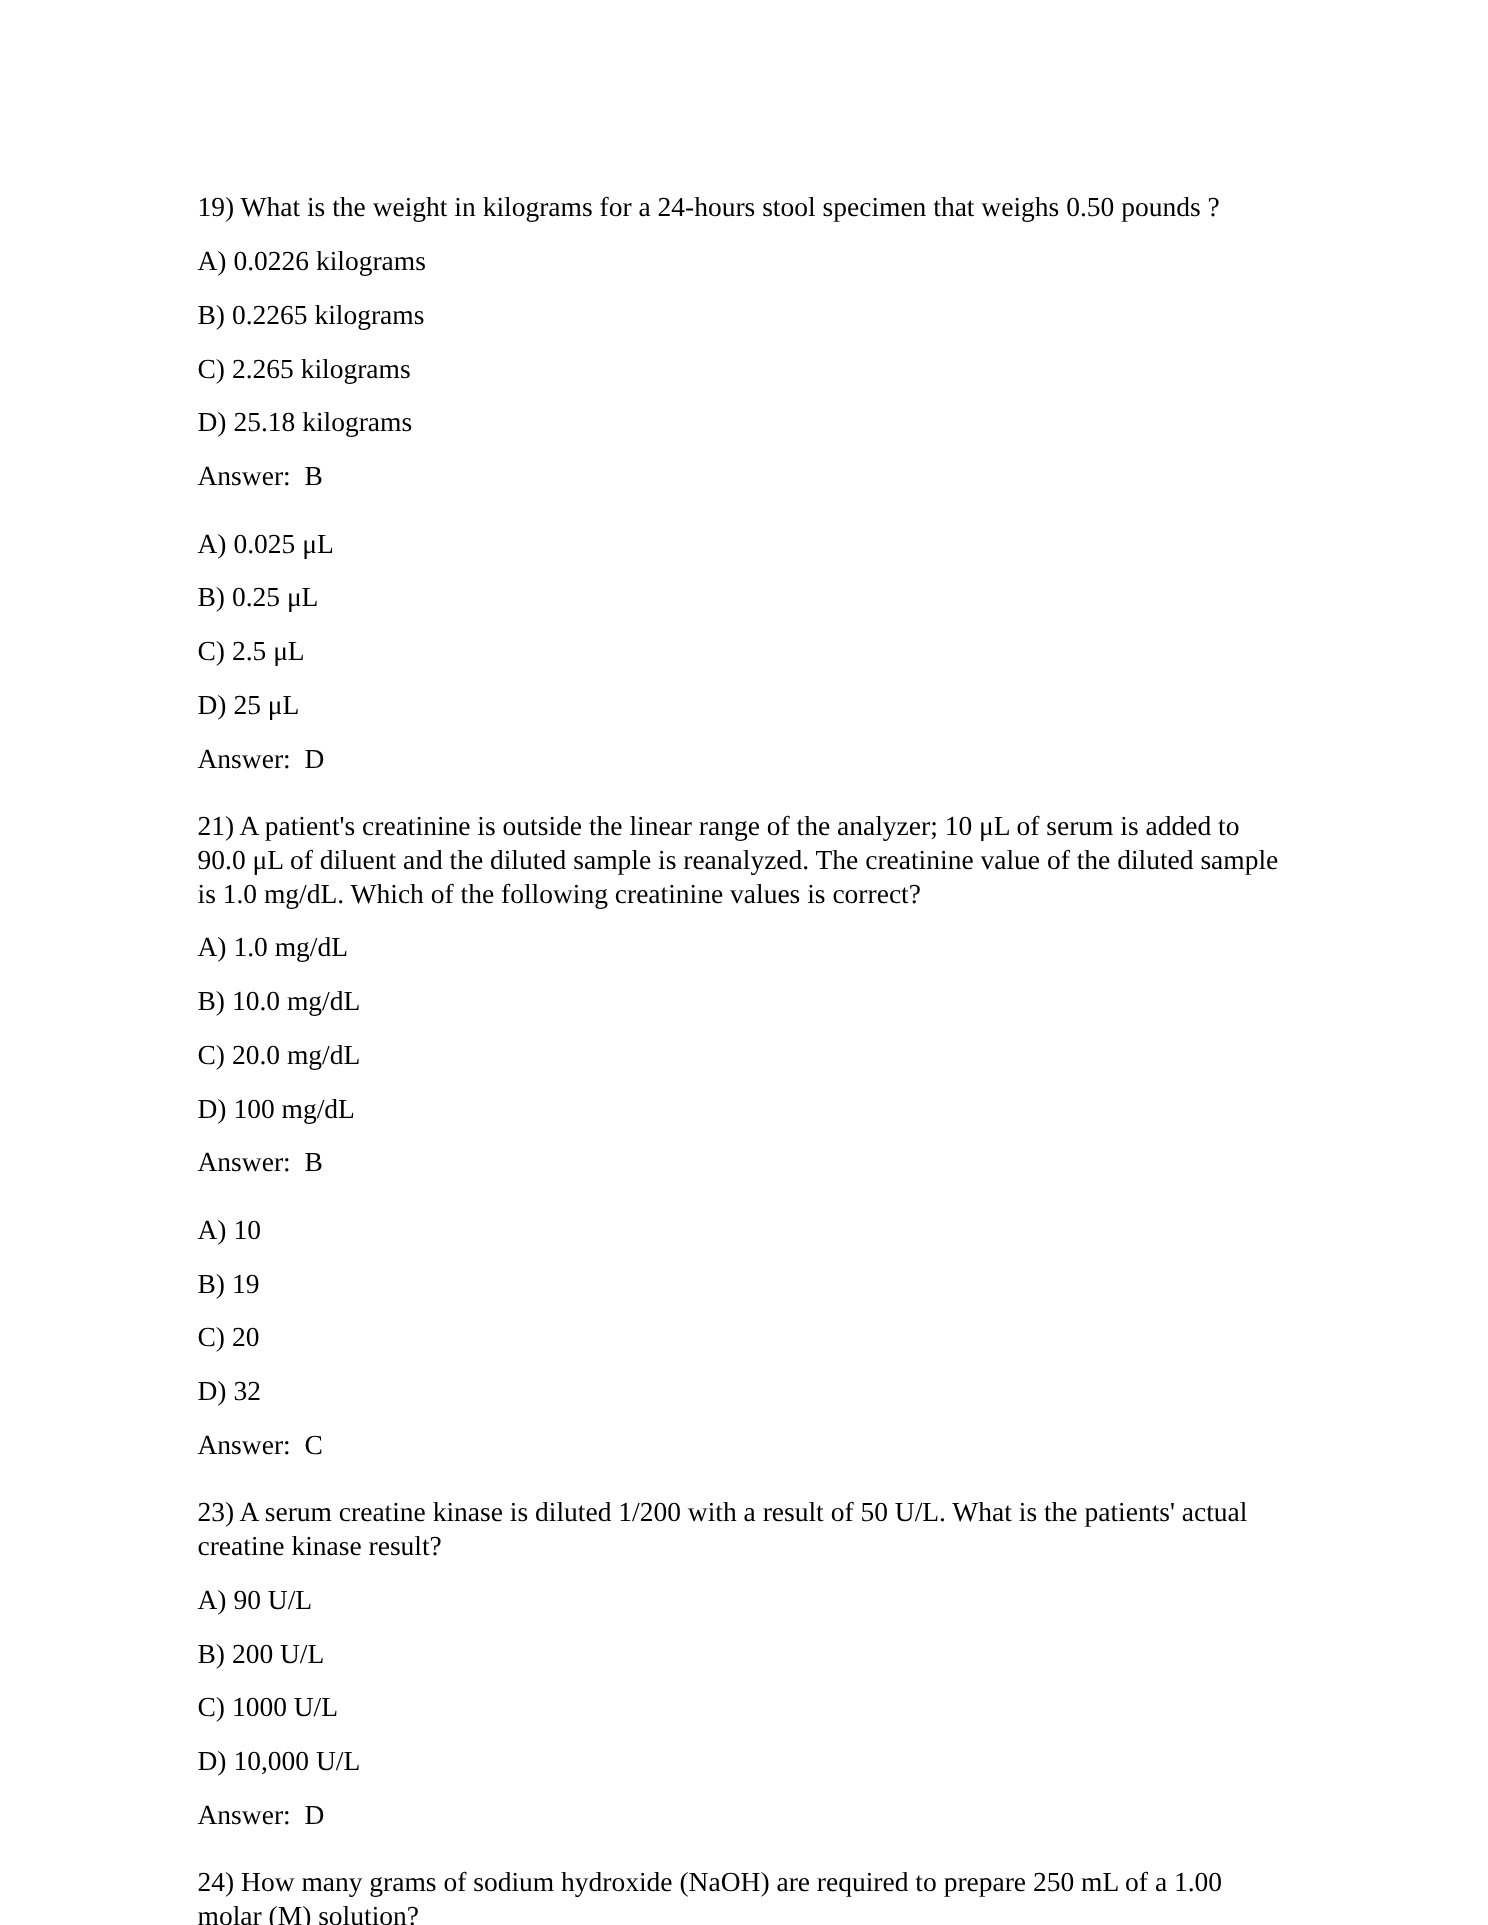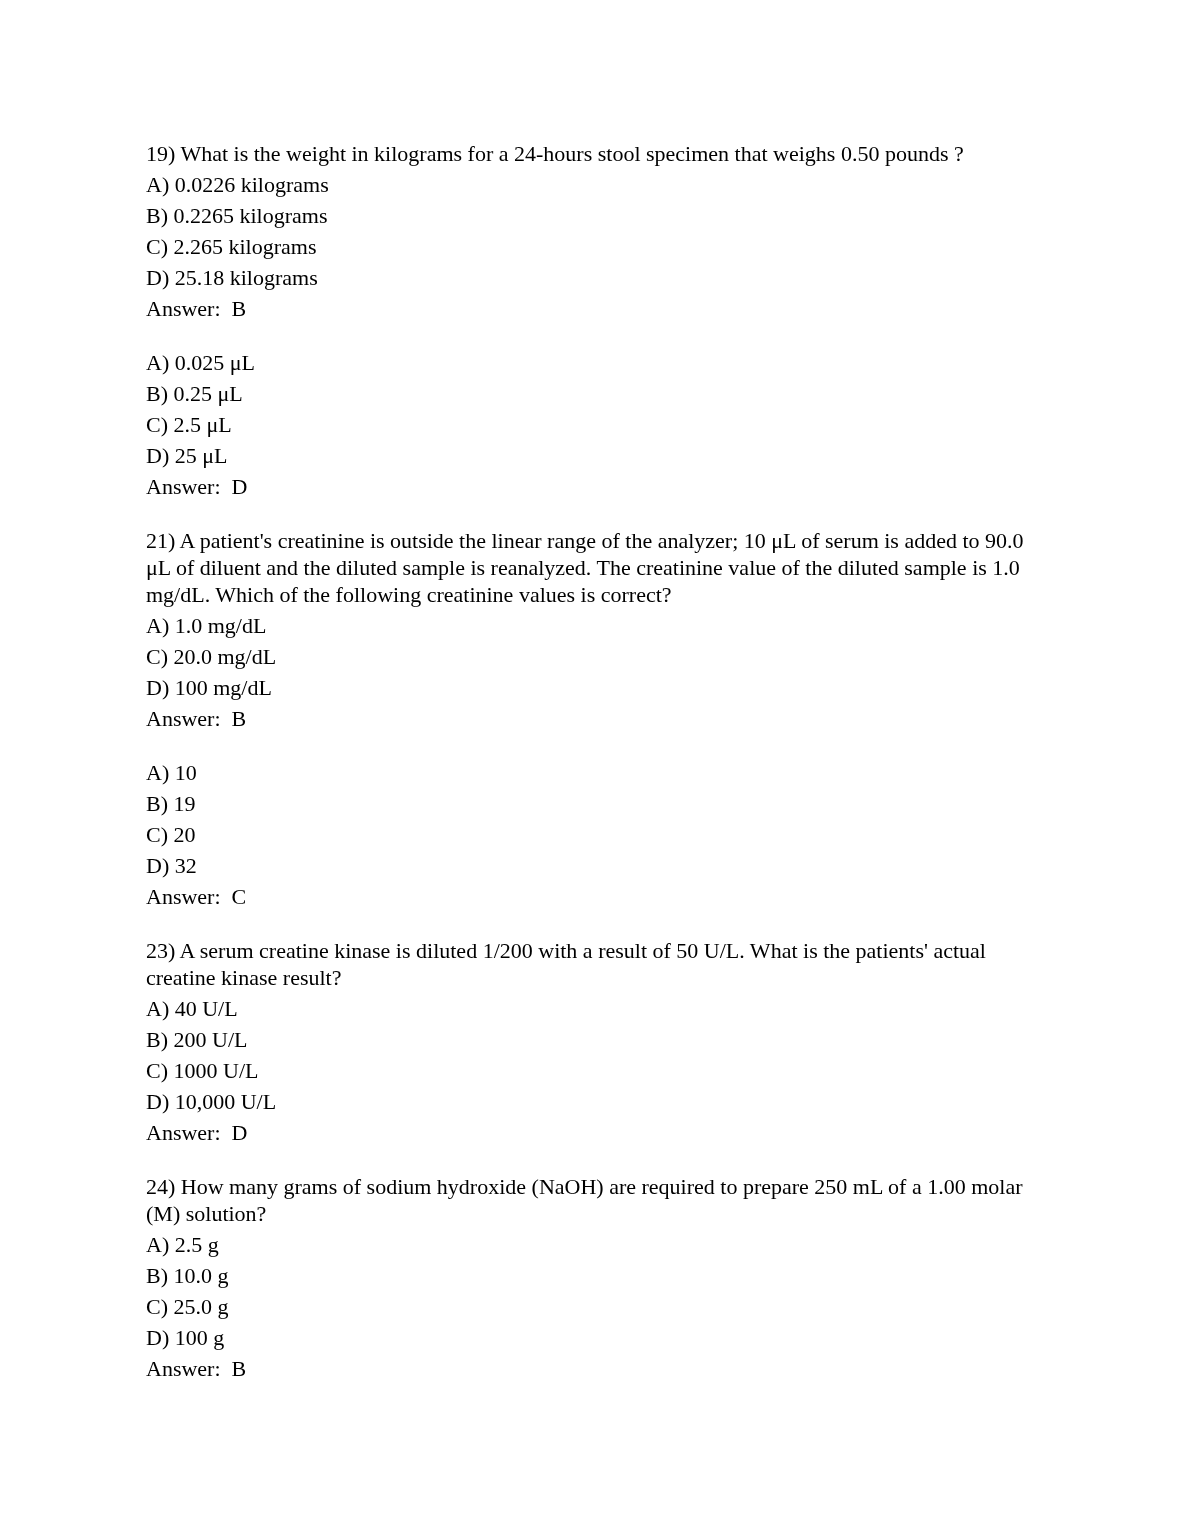--- a/index.html
+++ b/index.html
@@ -19,21 +19,21 @@
     left: 142px;
     top: 136px;
     width: 908px;
     font-size: 22px;
     line-height: 27px;
   }
   .question {
     margin: 0 0 27px 0;
   }
   .line {
-    margin: 4px;
+    margin: 16px;
     padding: 0;
   }
   .answer-value {
     margin-left: 11px;
   }
 </style>
 </head>
 <body>
 
 <main class="page">
@@ -49,34 +49,35 @@
       <div class="question">
         <p class="line">A) 0.025 μL</p>
         <p class="line">B) 0.25 μL</p>
         <p class="line">C) 2.5 μL</p>
         <p class="line">D) 25 μL</p>
         <p class="line"><span>Answer:</span><span class="answer-value">D</span></p>
       </div>
       <div class="question">
         <p class="line">21) A patient's creatinine is outside the linear range of the analyzer; 10 μL of serum is added to 90.0 μL of diluent and the diluted sample is reanalyzed. The creatinine value of the diluted sample is 1.0 mg/dL. Which of the following creatinine values is correct?</p>
         <p class="line">A) 1.0 mg/dL</p>
+        <p class="line">B) 10.0 mg/dL</p>
         <p class="line">C) 20.0 mg/dL</p>
         <p class="line">D) 100 mg/dL</p>
         <p class="line"><span>Answer:</span><span class="answer-value">B</span></p>
       </div>
       <div class="question">
         <p class="line">A) 10</p>
         <p class="line">B) 19</p>
         <p class="line">C) 20</p>
         <p class="line">D) 32</p>
         <p class="line"><span>Answer:</span><span class="answer-value">C</span></p>
       </div>
       <div class="question">
         <p class="line">23) A serum creatine kinase is diluted 1/200 with a result of 50 U/L. What is the patients' actual creatine kinase result?</p>
-        <p class="line">A) 40 U/L</p>
+        <p class="line">A) 90 U/L</p>
         <p class="line">B) 200 U/L</p>
         <p class="line">C) 1000 U/L</p>
         <p class="line">D) 10,000 U/L</p>
         <p class="line"><span>Answer:</span><span class="answer-value">D</span></p>
       </div>
       <div class="question">
         <p class="line">24) How many grams of sodium hydroxide (NaOH) are required to prepare 250 mL of a 1.00 molar (M) solution?</p>
         <p class="line">A) 2.5 g</p>
         <p class="line">B) 10.0 g</p>
         <p class="line">C) 25.0 g</p>

